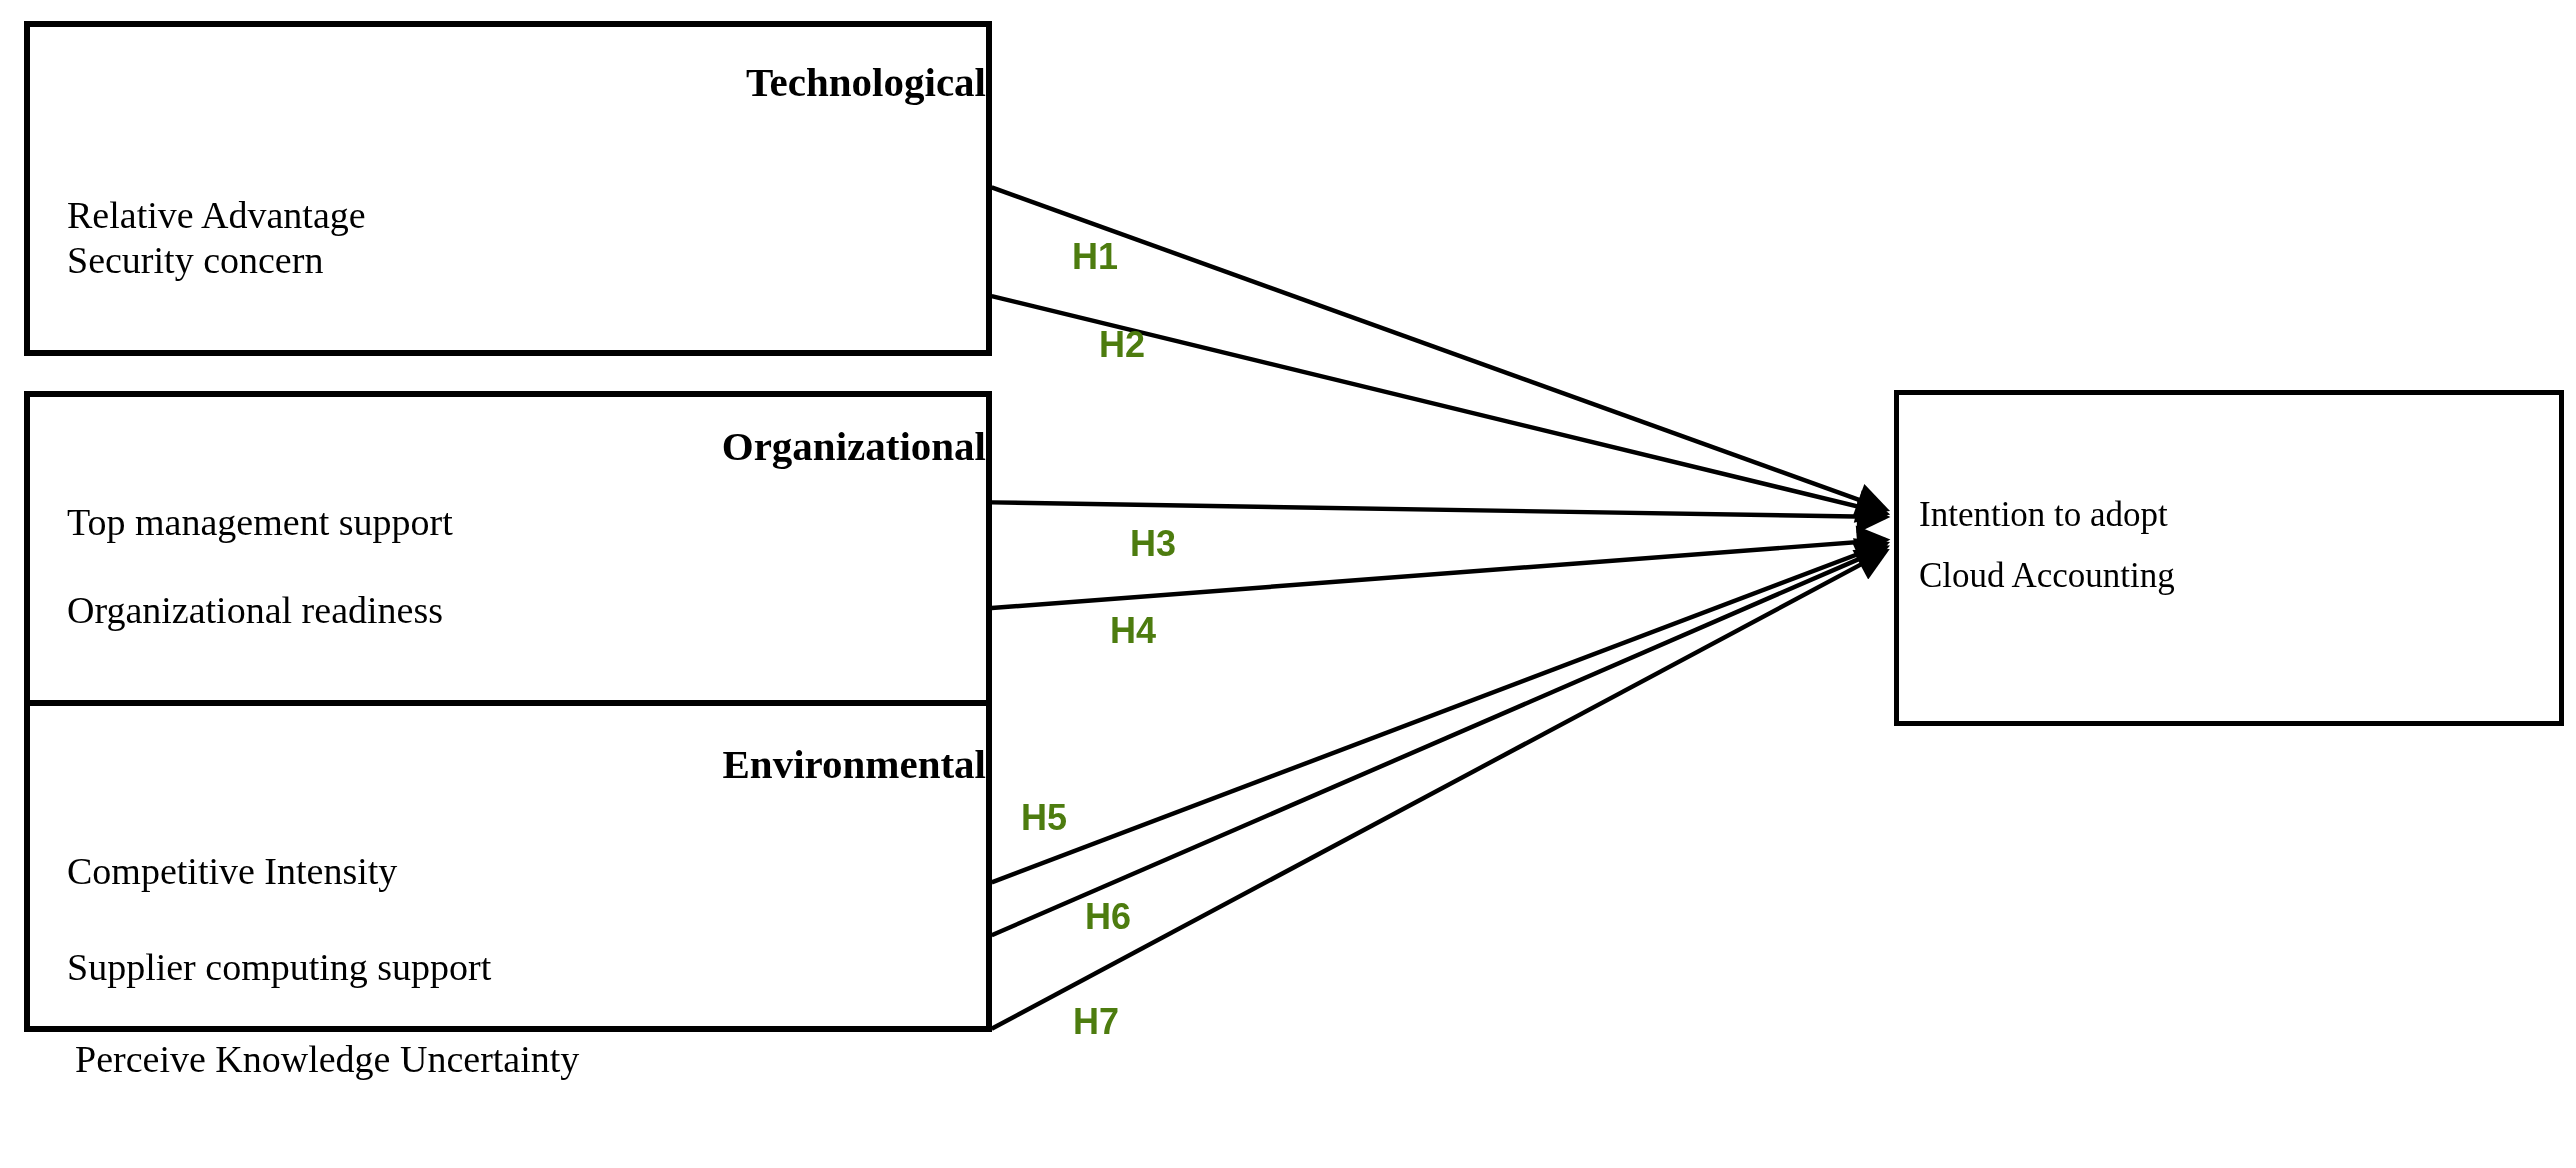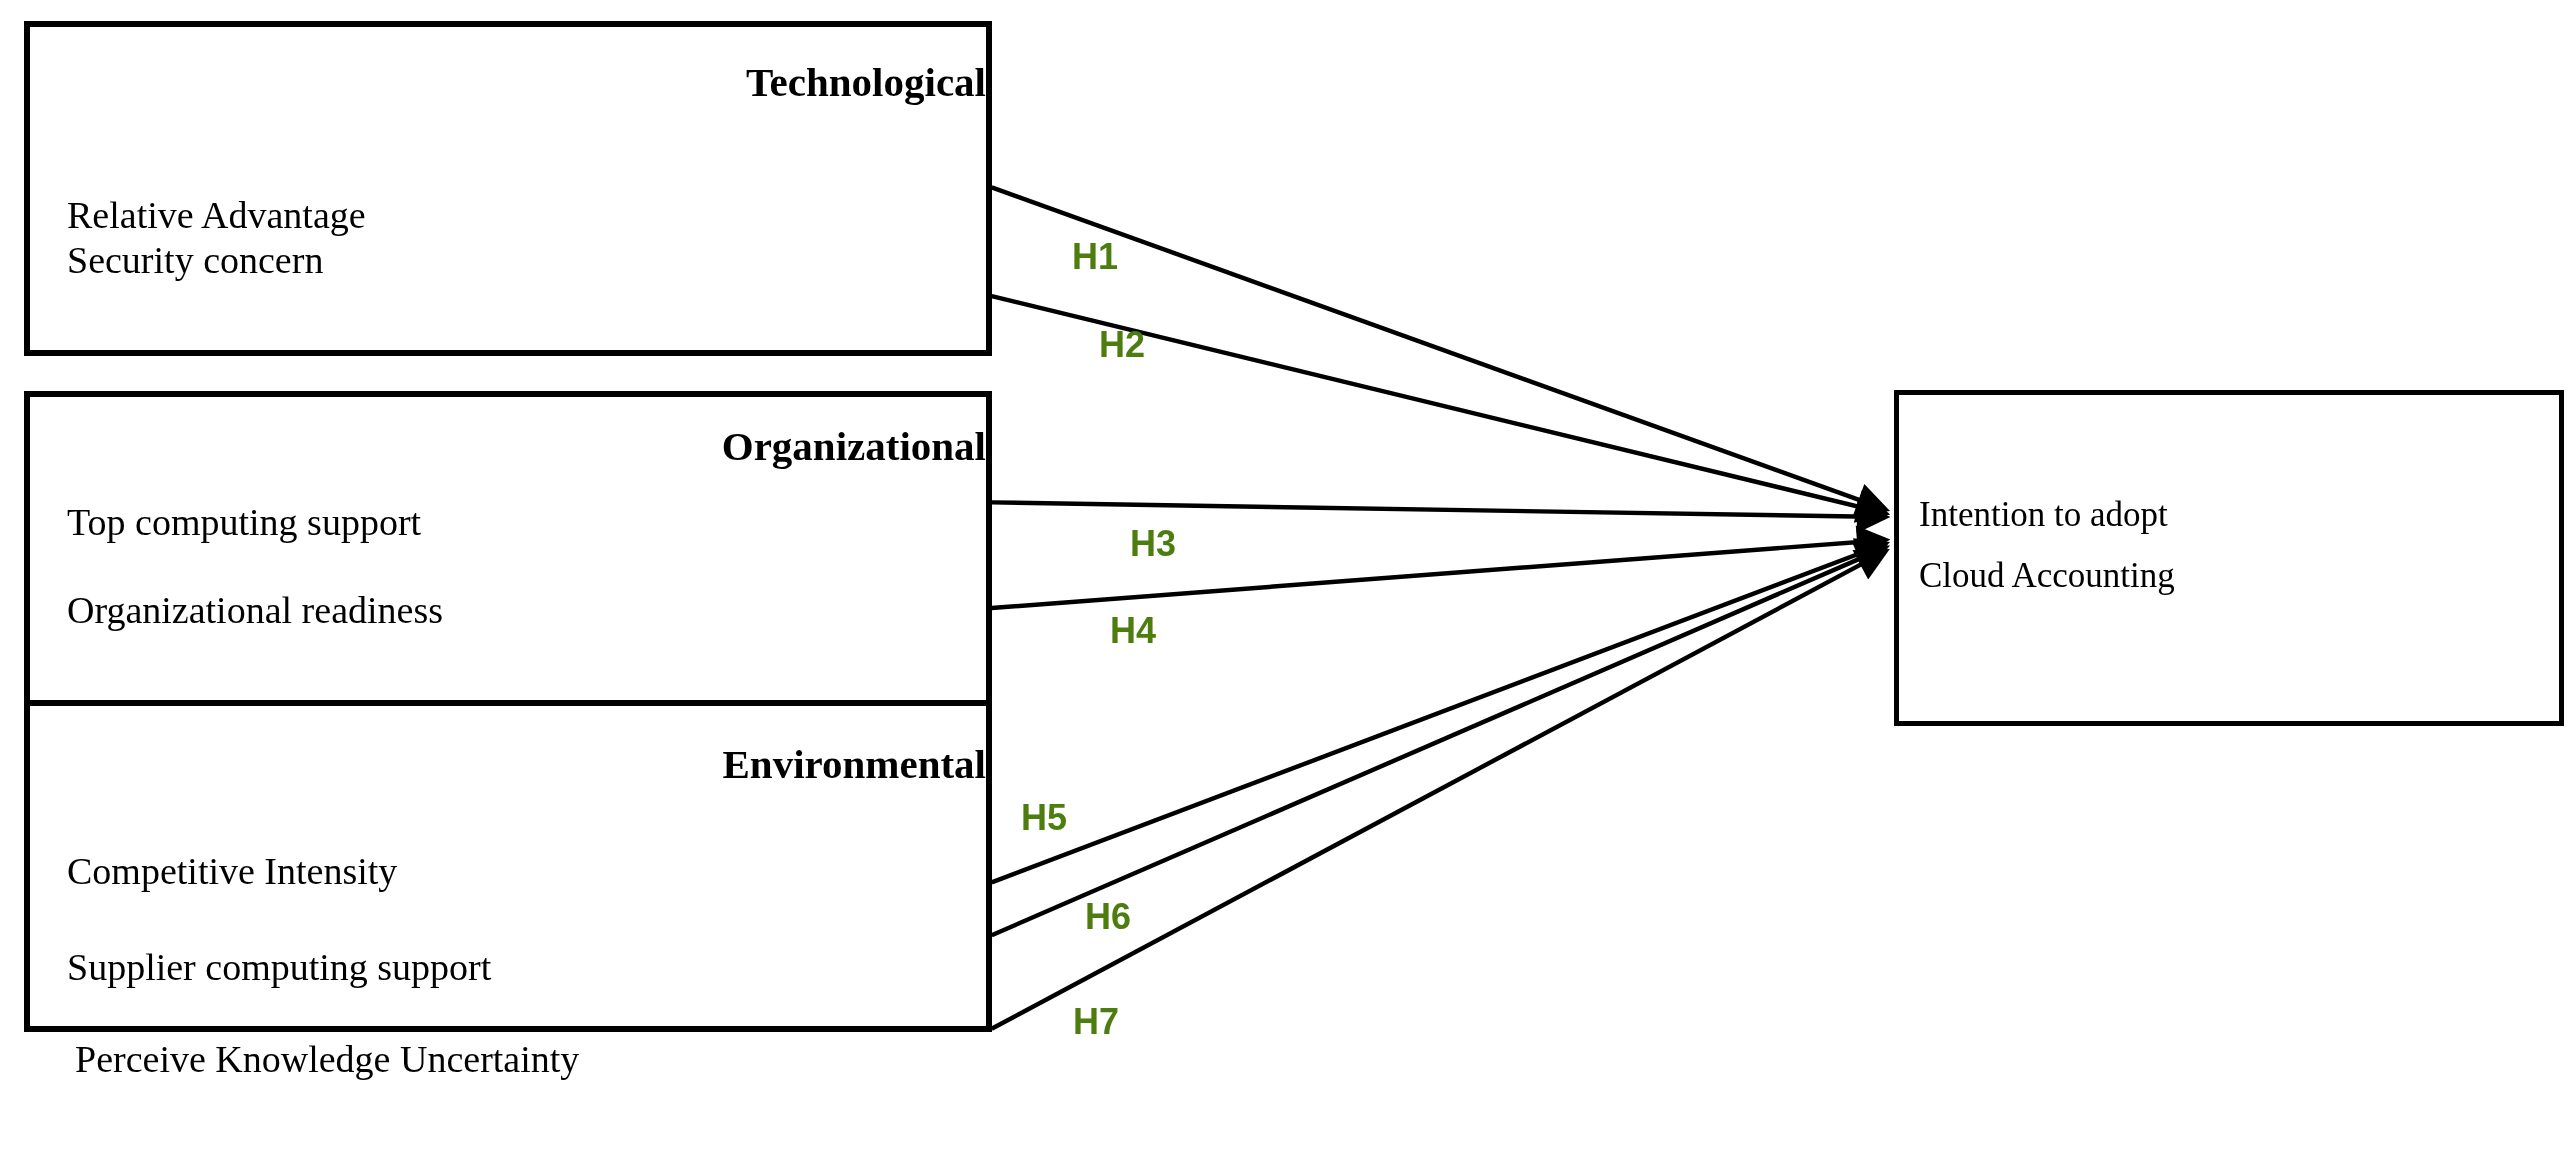--- a/index.html
+++ b/index.html
@@ -116,21 +116,21 @@
   </svg>
 
   <div class="box box-left" id="box-technological">
     <div class="box-title">Technological</div>
     <div class="box-item" style="top:127px;margin-top:42px;">Relative Advantage</div>
     <div class="box-item" style="top:214px;">Security concern</div>
   </div>
 
   <div class="box box-left" id="box-organizational">
     <div class="box-title">Organizational</div>
-    <div class="box-item" style="top:106px;">Top computing support</div>
+    <div class="box-item" style="top:106px;">Top management support</div>
     <div class="box-item" style="top:194px;">Organizational readiness</div>
   </div>
 
   <div class="box box-left" id="box-environmental">
     <div class="box-title">Environmental</div>
     <div class="box-item" style="top:146px;">Competitive Intensity</div>
     <div class="box-item" style="top:242px;">Supplier computing support</div>
     <div class="box-item" style="top:334px;margin-left:8px;">Perceive Knowledge Uncertainty</div>
   </div>
 

